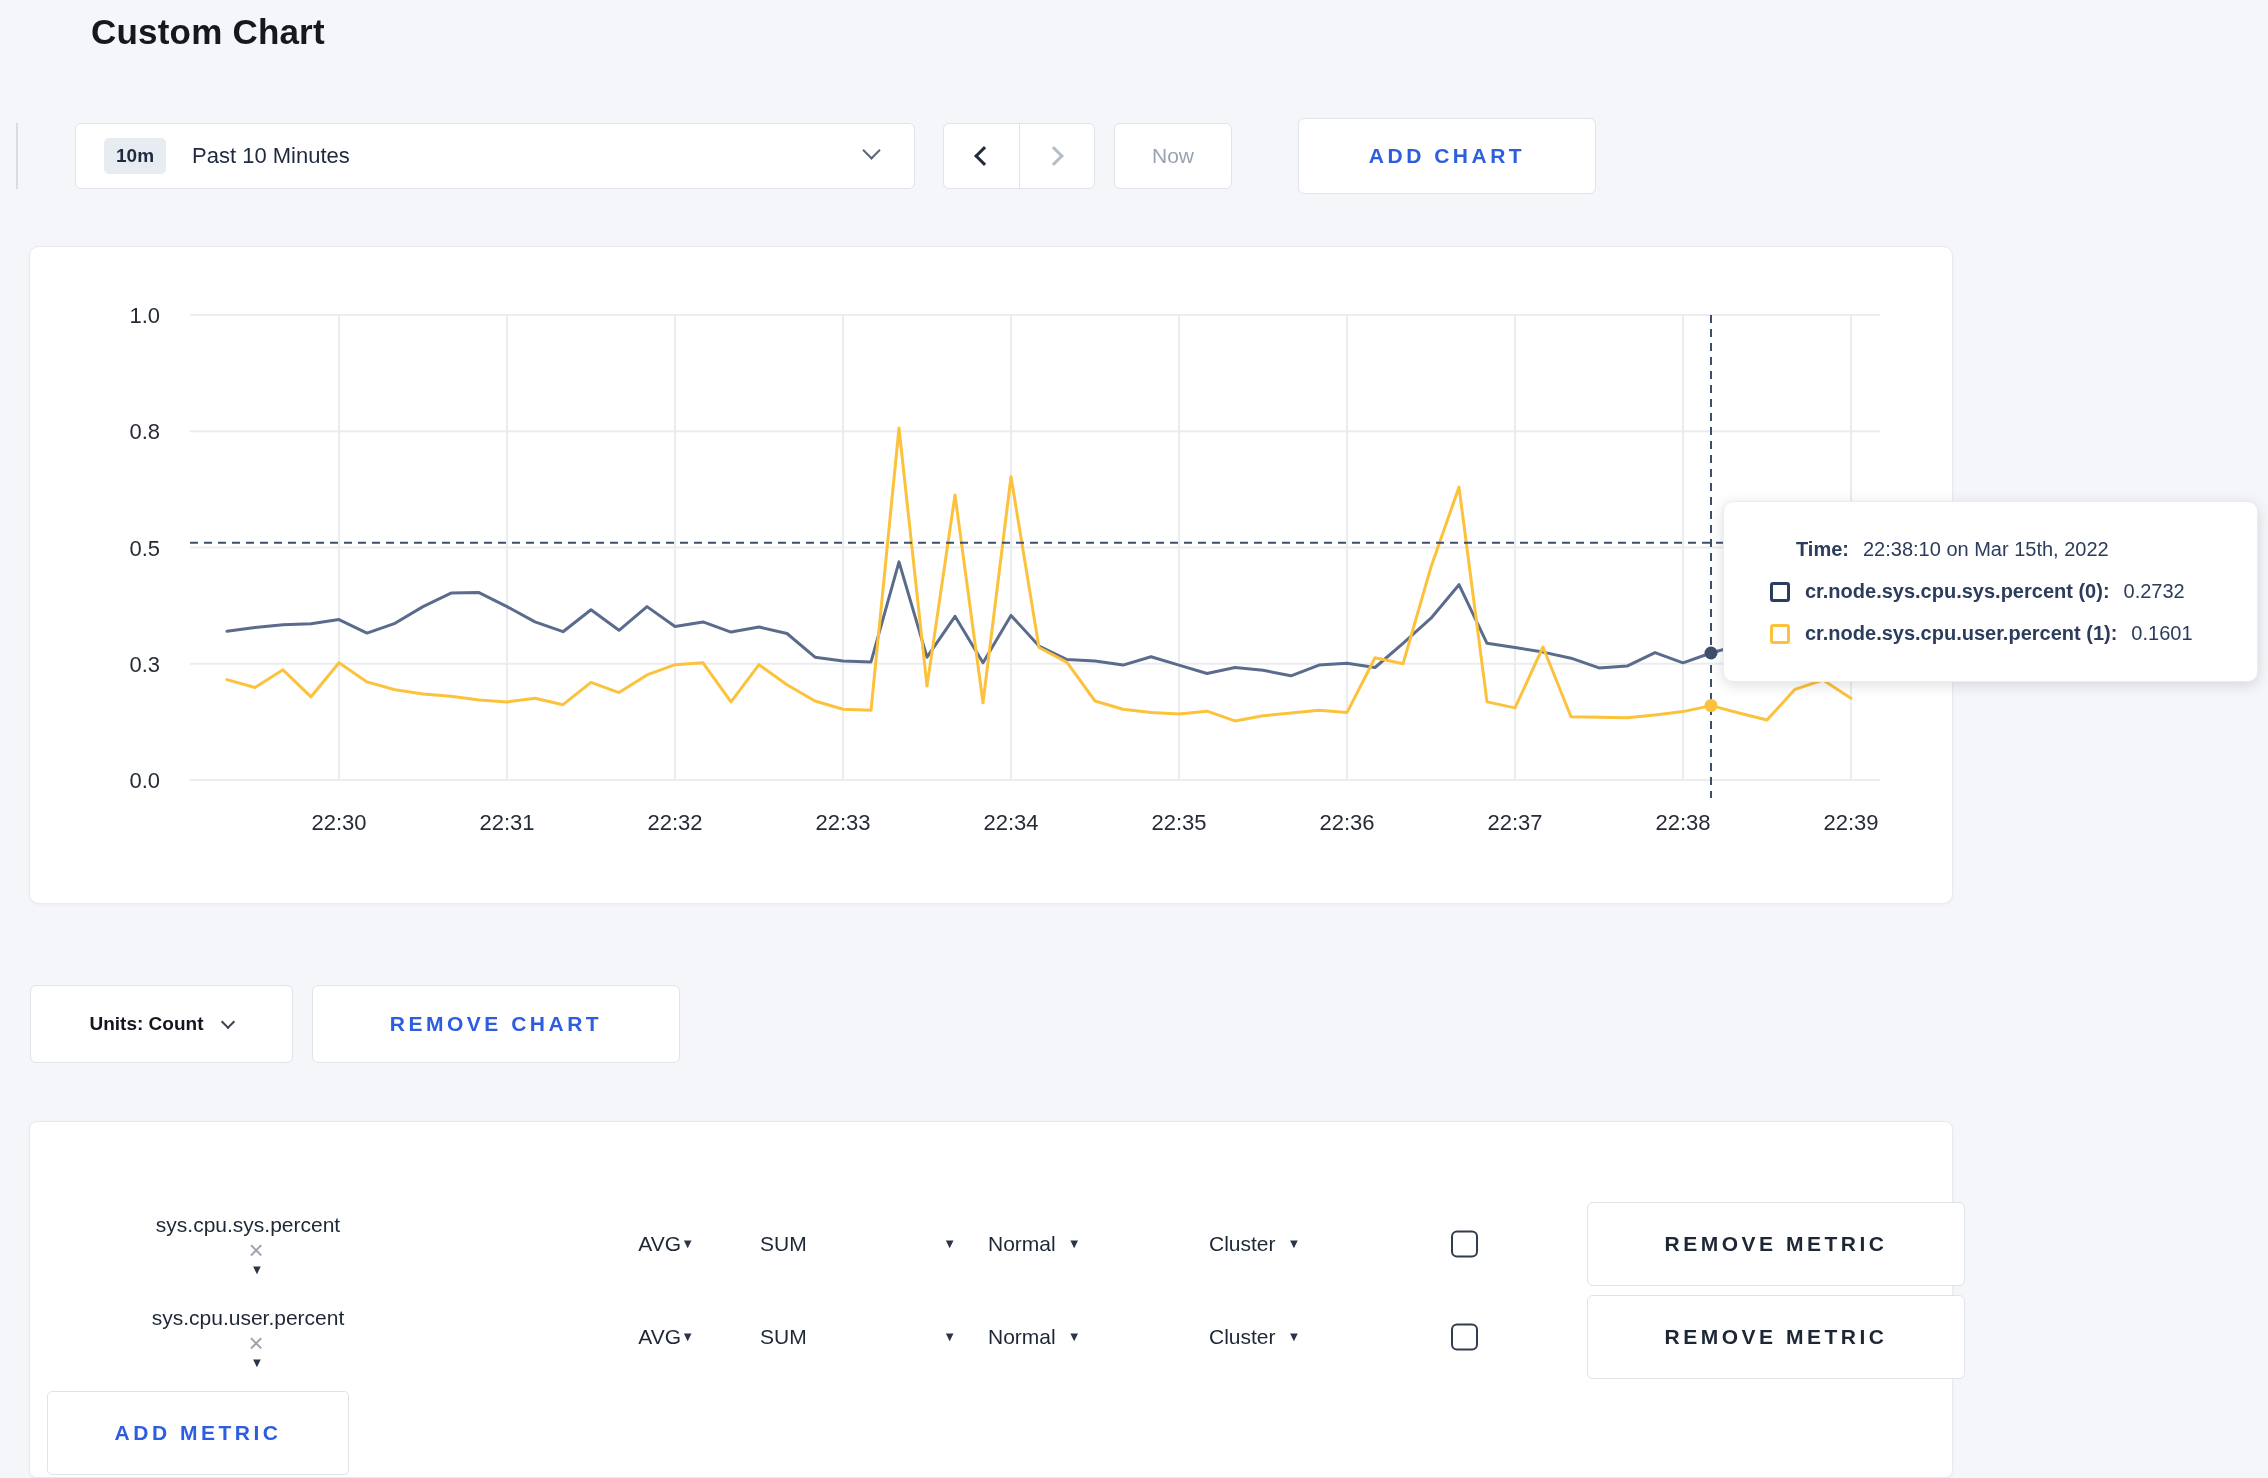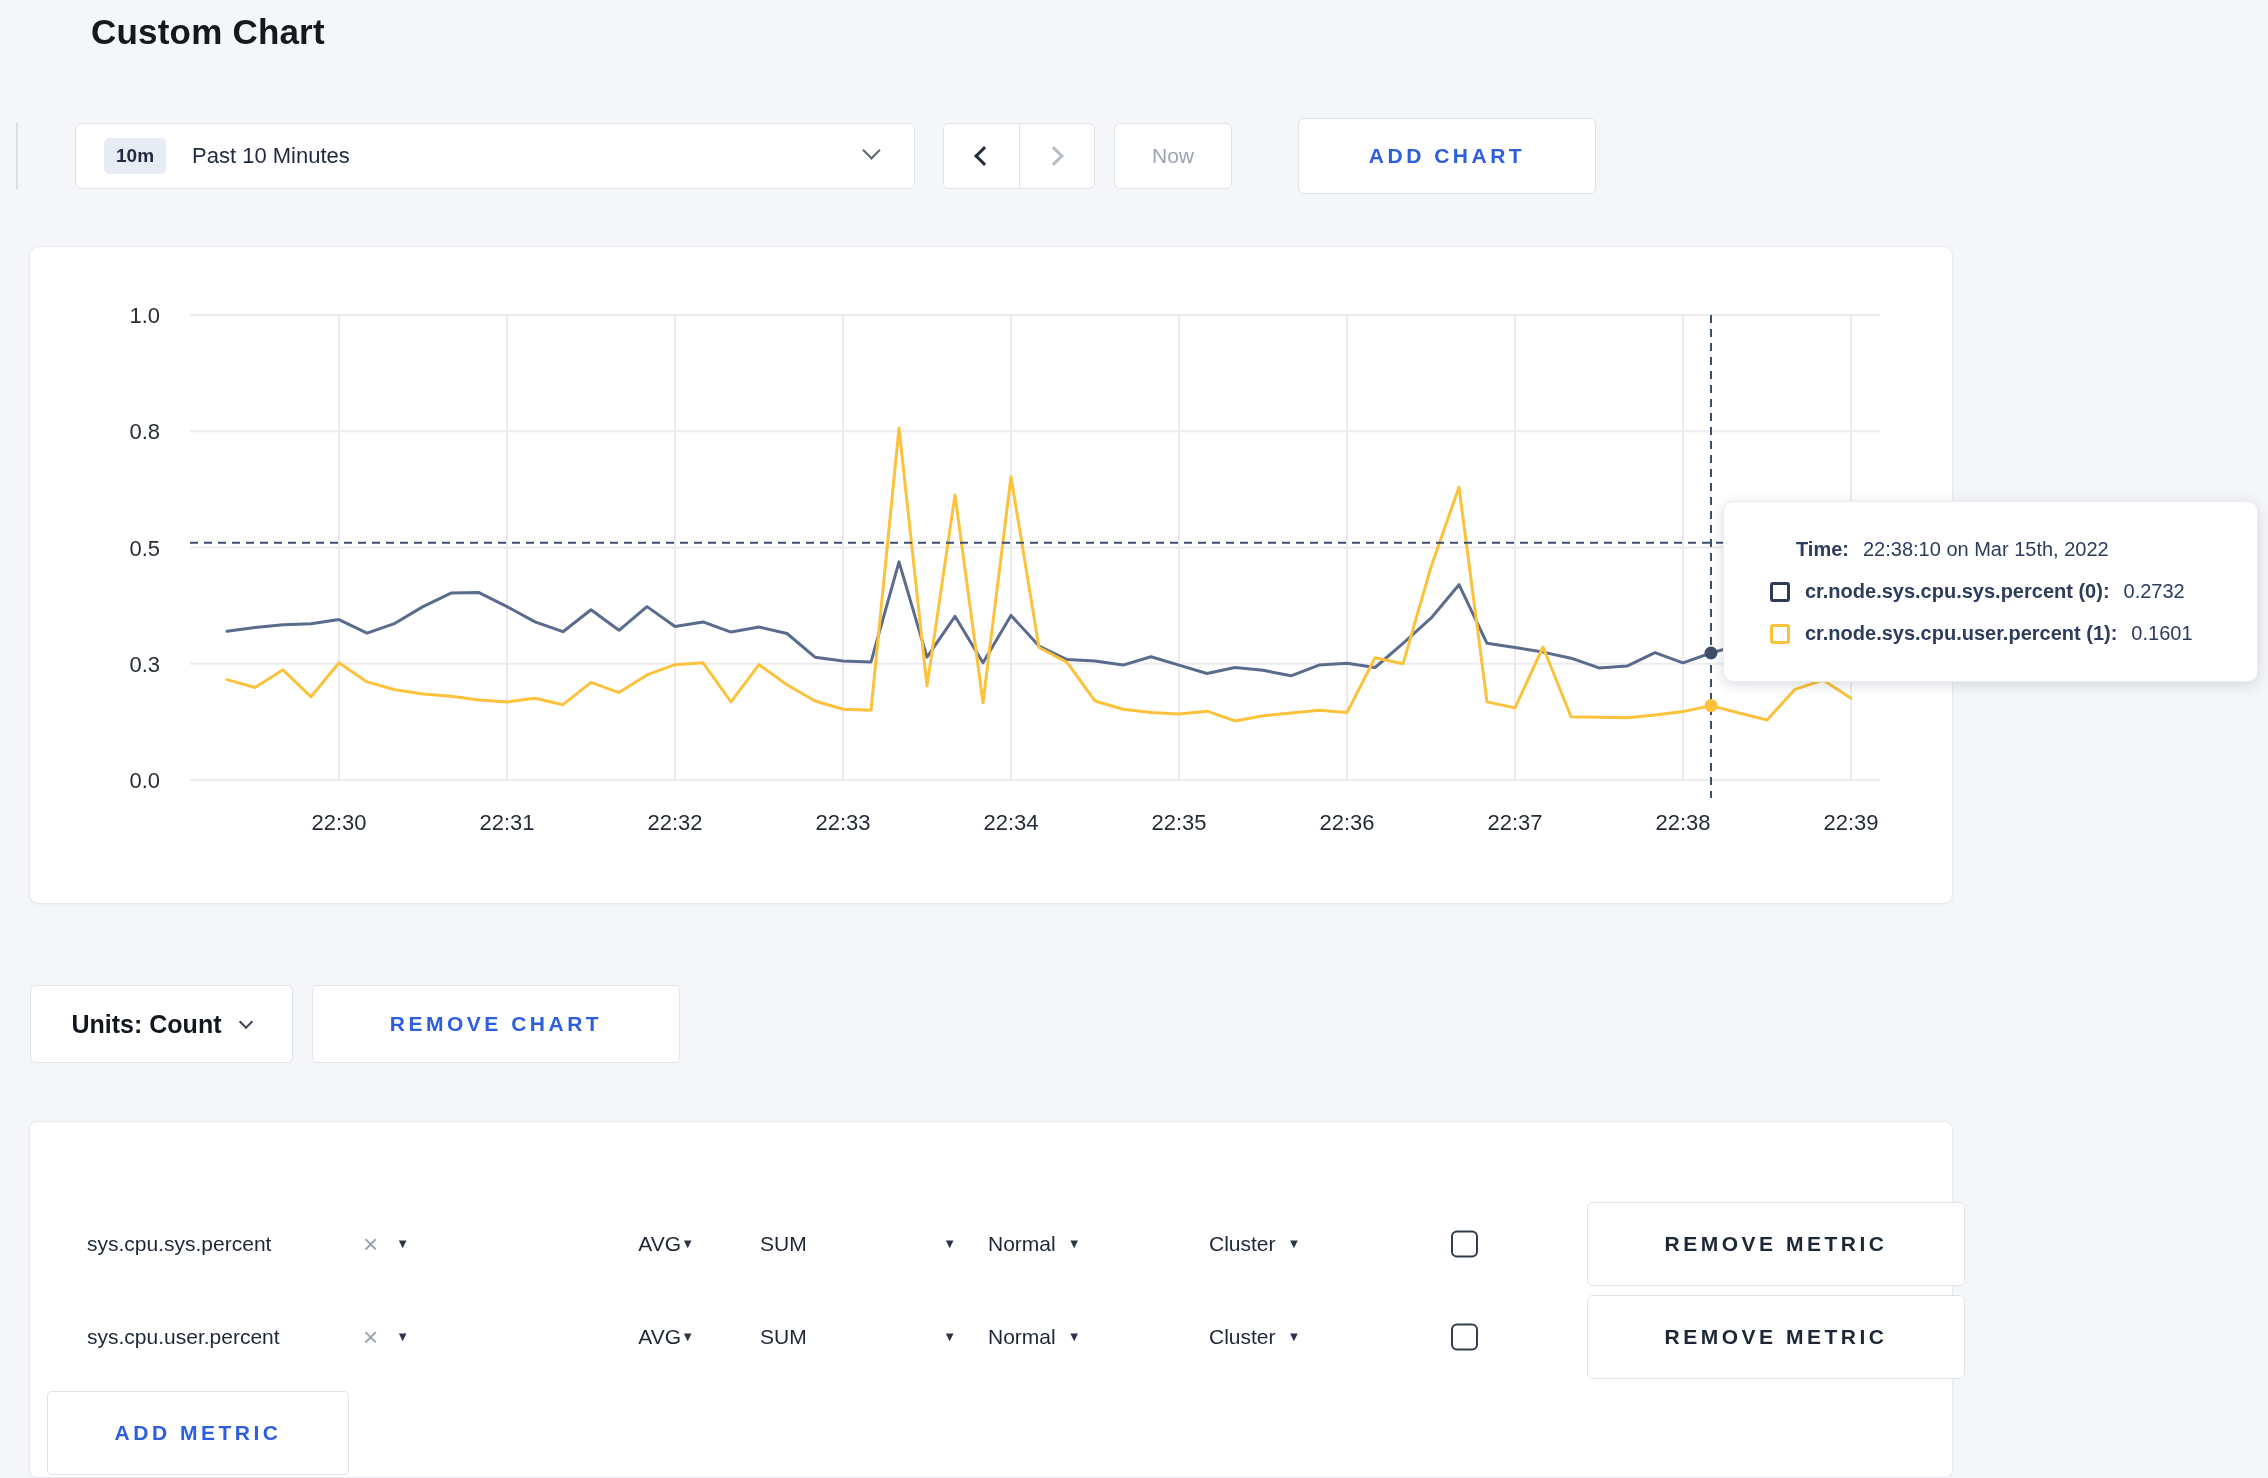--- a/index.html
+++ b/index.html
@@ -49,32 +49,32 @@
                    padding:18px 24px 18px 46px; color:#2b3c5c; font-size:20px; }
   .tt-row { display:flex; align-items:center; }
   .tt-row.time { padding-left:26px; }
   .tt-label { font-weight:700; }
   .tt-value { margin-left:14px; }
   .tt-swatch { width:20px; height:20px; border-radius:3px; background:#fff; border:3.5px solid #2b3c5c; margin-right:15px; flex:0 0 auto; }
   .tt-name { font-weight:700; }
 
   
   #units-button { left:30px; top:985px; width:263px; height:78px; gap:20px; }
-  #units-label { font-size:25px; font-weight:700; color:#12161f; }
+  #units-label { font-size:19px; font-weight:700; color:#12161f; }
   .chev-sm { width:10px; height:10px; border-left:2.5px solid #39414f; border-bottom:2.5px solid #39414f; transform:rotate(-45deg); margin-top:-5px; }
   #remove-chart-button { left:312px; top:985px; width:368px; height:78px; }
 
   
   #metrics-card { left:29px; top:1121px; width:1924px; height:357px; background:#fff;
                   border:1.5px solid #e8eaf0; border-radius:8px; box-shadow:0 1px 3px rgba(30,40,60,.04); }
   .trow { position:absolute; left:29px; width:1924px; height:93px; }
   .trow .cell { position:absolute; top:50%; transform:translateY(-50%); display:flex; align-items:center; font-size:21px; color:#1e2736; }
   .caret { font-size:13px; color:#2b3547; line-height:1; }
   .x-icon { font-size:26px; color:#9aa3b1; line-height:1; margin-left:16px; cursor:pointer; }
-  .sel-metric { left:58px; width:322px; }
+  .sel-metric { left:58px; width:322px;flex-direction:column; }
   .sel-metric .mname { flex:1; }
   .sel-metric .caret { margin-left:18px; cursor:pointer; }
   .sel-ds  { left:450px; width:215px; justify-content:flex-end; cursor:pointer; }
   .sel-agg { left:731px; width:196px; justify-content:space-between; cursor:pointer; }
   .sel-rate{ left:959px; gap:12px; cursor:pointer; }
   .sel-src { left:1180px; gap:12px; cursor:pointer; }
   .pernode { left:1368px; width:135px; justify-content:center; }
   .checkbox { width:27px; height:27px; border:2.5px solid #323c4f; border-radius:6px; background:#fff; cursor:pointer; }
   .remove-metric { position:absolute; left:1558px; width:378px; height:84px; }
 

